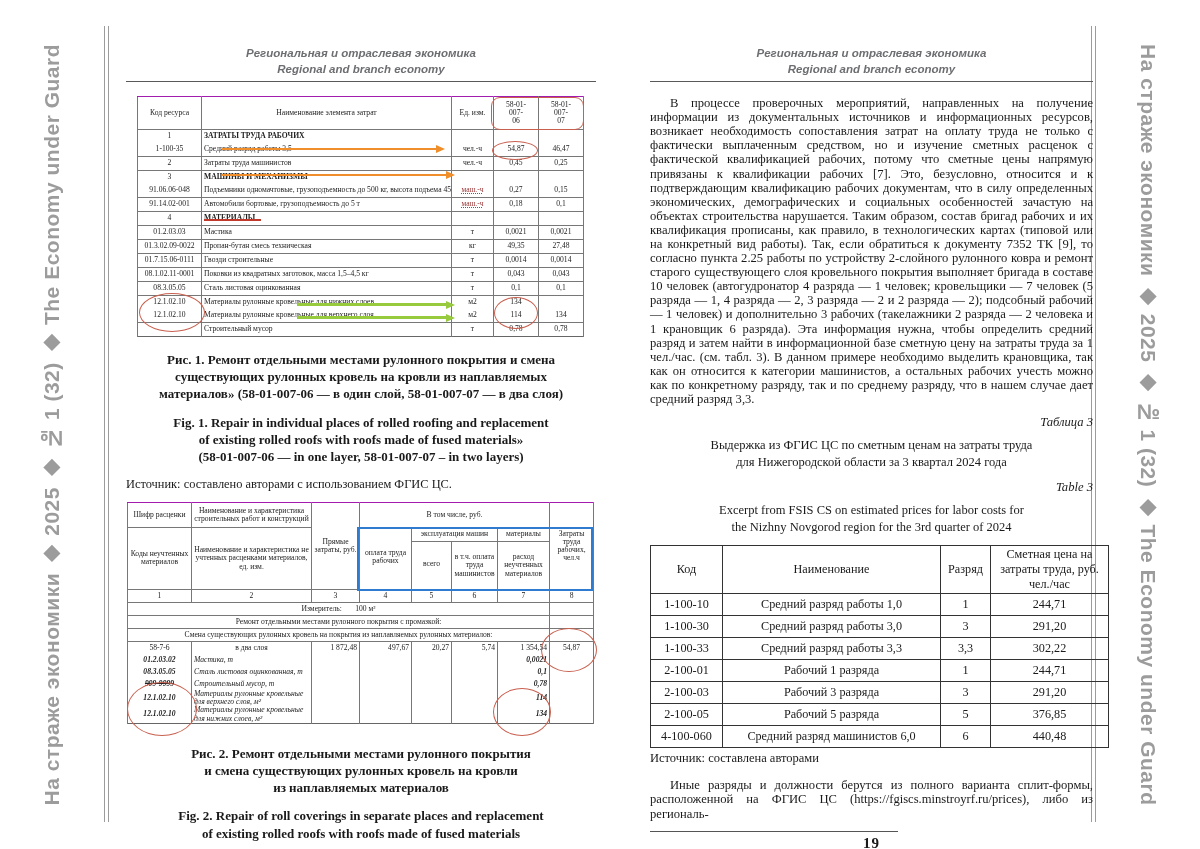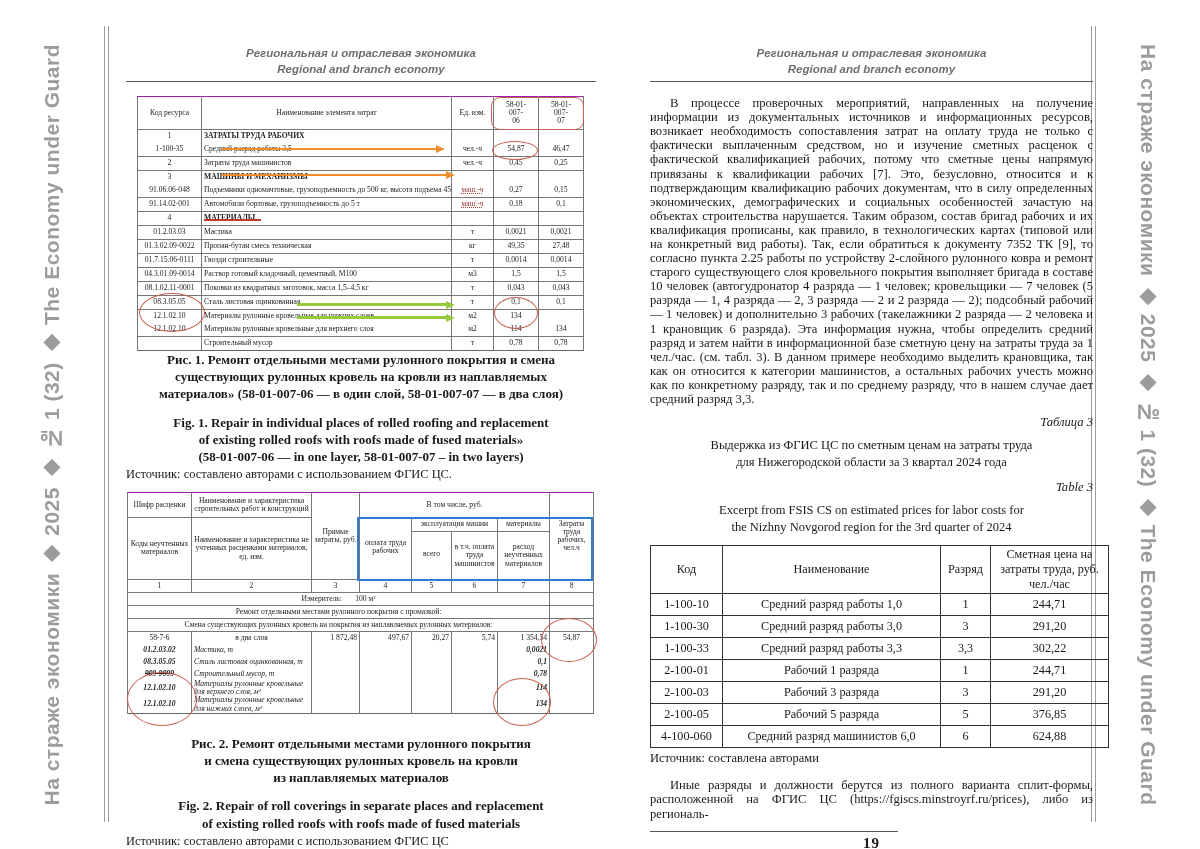--- a/index.html
+++ b/index.html
@@ -77,21 +77,21 @@
   .arrow{background-color:currentcolor;}
   .arrow::after{content:'';position:absolute;right:-8px;top:50%;transform:translateY(-50%);
                 width:0;height:0;border-top:4.5px solid transparent;
                 border-bottom:4.5px solid transparent;border-left:9px solid;}
   .arrow-o{color:#ef8e2a;height:2.4px;}
   .arrow-g{color:#97ca3d;height:3px;}
 
   
   .cap{font-weight:bold;font-size:13px;text-align:center;line-height:1.32;
        white-space:pre-line;margin-top:11px;}
-  .src{font-size:12.4px;margin-top:2px;text-align:left;}
+  .src{font-size:12.4px;margin-top:12px;text-align:left;}
   .body-par{font-size:12.6px;line-height:1.12;text-align:justify;text-indent:20px;margin:0;}
   .tbl-label{font-style:italic;font-size:12.6px;text-align:right;margin-top:9px;}
   .tbl-title{font-weight:normal;font-size:12.5px;text-align:center;line-height:1.35;
              white-space:pre-line;margin-top:7px;}
 
   
   .t3wrap{margin:9px auto 0 auto;width:458px;}
   table.t3{border-collapse:collapse;table-layout:fixed;width:458px;
            font-family:"Liberation Serif",serif;font-size:12.2px;}
   .t3 th,.t3 td{border:1px solid #333;text-align:center;vertical-align:middle;
@@ -211,27 +211,20 @@
             <td>кг</td>
             <td>49,35</td>
             <td>27,48</td>
           </tr>
           <tr class="hline">
             <td>01.7.15.06-0111</td>
             <td>Гвозди строительные</td>
             <td>т</td>
             <td>0,0014</td>
             <td>0,0014</td>
-          </tr>
-          <tr class="hline">
-            <td>04.3.01.09-0014</td>
-            <td>Раствор готовый кладочный, цементный, М100</td>
-            <td>м3</td>
-            <td>1,5</td>
-            <td>1,5</td>
           </tr>
           <tr class="hline">
             <td>08.1.02.11-0001</td>
             <td>Поковки из квадратных заготовок, масса 1,5–4,5 кг</td>
             <td>т</td>
             <td>0,043</td>
             <td>0,043</td>
           </tr>
           <tr class="hline">
             <td>08.3.05.05</td>
@@ -486,21 +479,21 @@
           <tr>
             <td>2-100-05</td>
             <td>Рабочий 5 разряда</td>
             <td>5</td>
             <td>376,85</td>
           </tr>
           <tr>
             <td>4-100-060</td>
             <td>Средний разряд машинистов 6,0</td>
             <td>6</td>
-            <td>624,88</td>
+            <td>440,48</td>
           </tr>
         </tbody>
     </table>
   </div>
   <div class="src" style="margin-top:3px;font-size:12.5px;">Источник: составлена авторами</div>
 
   <p class="body-par" style="margin-top:12px;">Иные разряды и должности берутся из полного варианта сплит-формы, расположенной на ФГИС ЦС (https://fgiscs.minstroyrf.ru/prices), либо из региональ-</p>
 
   <div class="foot">
     <hr class="frule frule-half">

